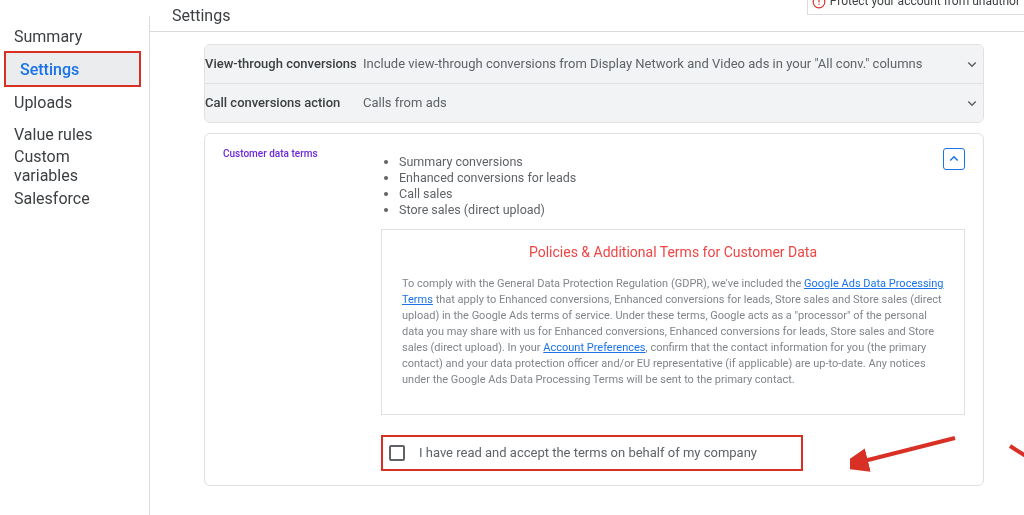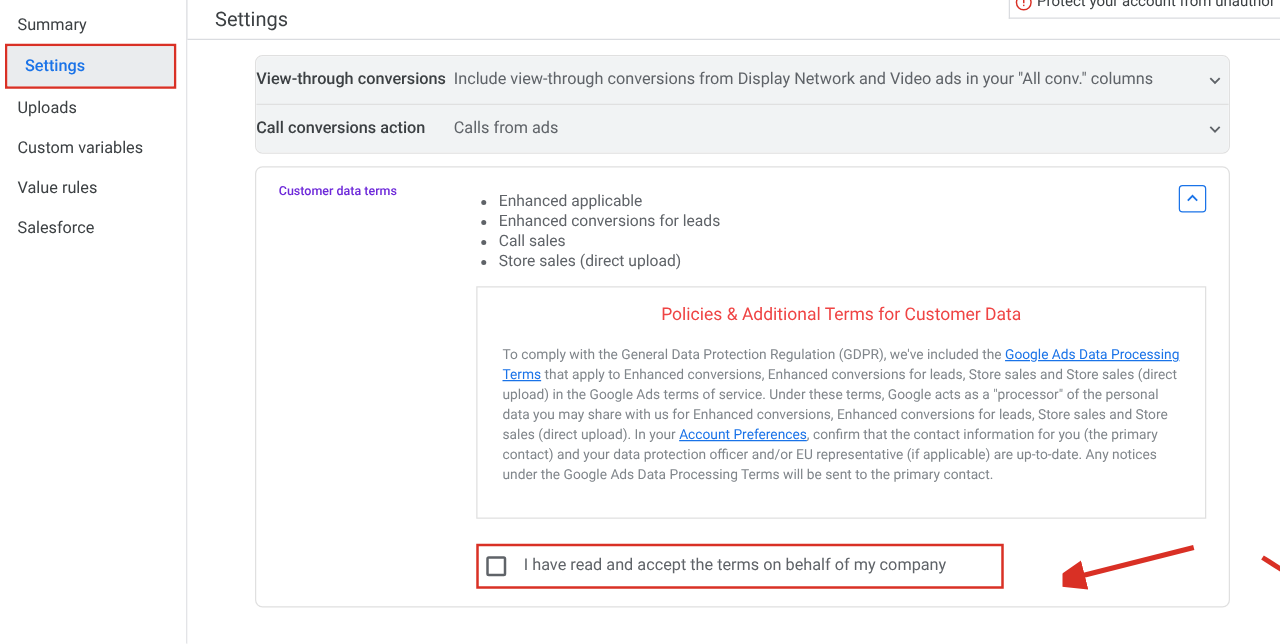--- a/index.html
+++ b/index.html
@@ -10,21 +10,21 @@
     --blue:#1a73e8;
     --link:#1a73e8;
     --pale:#f1f3f4;
     --card-border:#e0e0e0;
   }
   *{box-sizing:border-box;}
   html,body{margin:0;padding:0;height:515px;width:1024px;font-family:"Google Sans",Roboto,Arial,sans-serif;overflow:hidden;background:#fff;color:var(--text);}
   body{display:flex;}
 
   
-  .sidebar{width:150px;background:#fff;border-right:1px solid var(--border);font-size:13px;padding-top:4px;}
+  .sidebar{width:150px;background:#fff;border-right:1px solid var(--border);font-size:16px;padding-top:4px;margin-top:16px;}
   .side-item{display:flex;align-items:center;height:32px;padding:0 14px;color:var(--text);cursor:pointer;user-select:none;}
   .side-item.active{background:#eaecee;color:var(--blue);font-weight:500;}
   .side-highlight{border:2px solid #d93025;margin:-1px 8px -1px 4px;}
 
   
   .main{flex:1;display:flex;flex-direction:column;height:100%;position:relative;}
   .header{height:32px;display:flex;align-items:center;padding:0 22px;font-size:16px;color:#3c4043;border-bottom:1px solid var(--border);}
   .banner{position:absolute;top:-8px;right:0;background:#fff;border:1px solid var(--border);border-top:none;border-right:none;border-bottom:1px solid var(--border);font-size:12px;padding:2px 4px 6px 22px;color:var(--text);}
   .banner svg{position:absolute;left:4px;top:3px;}
 
@@ -70,24 +70,24 @@
     </div>
   <div class="side-highlight">
     <div class="side-item active">
         <span>Settings</span>
       </div>
   </div>
   <div class="side-item">
       <span>Uploads</span>
     </div>
   <div class="side-item">
-      <span>Custom variables</span>
+      <span>Value rules</span>
     </div>
   <div class="side-item">
-      <span>Value rules</span>
+      <span>Custom variables</span>
     </div>
   <div class="side-item">
       <span>Salesforce</span>
     </div>
 </nav>
 
 <div class="main">
   <div class="banner">
     <svg width="14" height="14" viewBox="0 0 24 24">
         <circle cx="12" cy="12" r="10" fill="none" stroke="#d93025" stroke-width="2"></circle>
@@ -122,21 +122,21 @@
             </svg>
         </div>
       </div>
     </div>
 
     <div class="card">
       <div class="card-head">
         <div class="label">Customer data terms</div>
         <div class="value">
           <ul class="bullets">
-            <li>Enhanced applicable</li>
+            <li>Summary conversions</li>
             <li>Enhanced conversions for leads</li>
             <li>Call sales</li>
             <li>Store sales (direct upload)</li>
           </ul>
         </div>
         <div class="collapse-btn">
           <svg class="chv" viewBox="0 0 24 24">
               <path d="M7 14l5-5 5 5" fill="none" stroke="#1a73e8" stroke-width="2"></path>
             </svg>
         </div>

